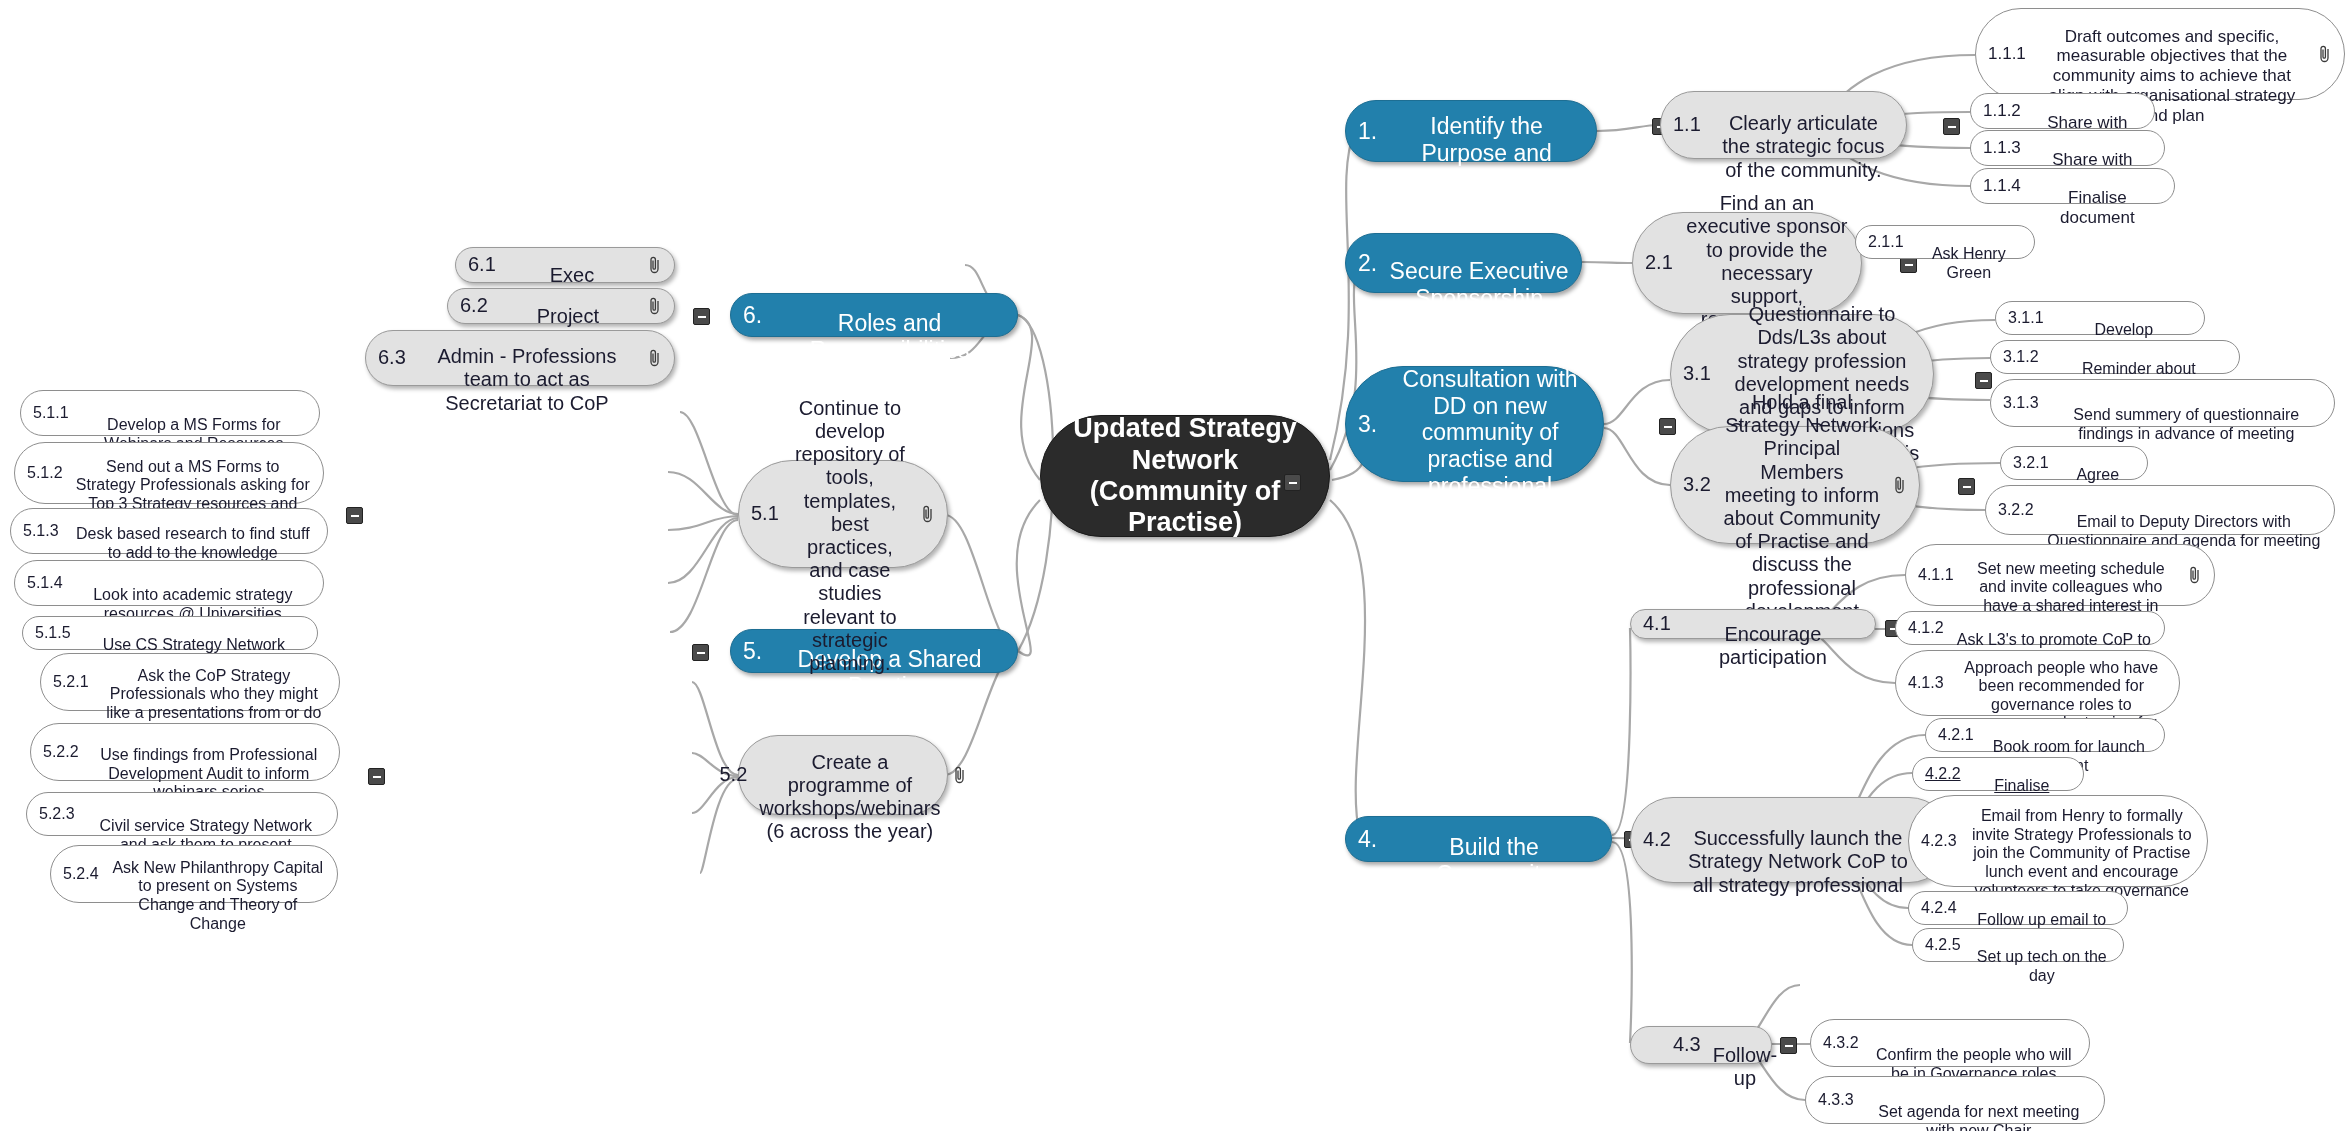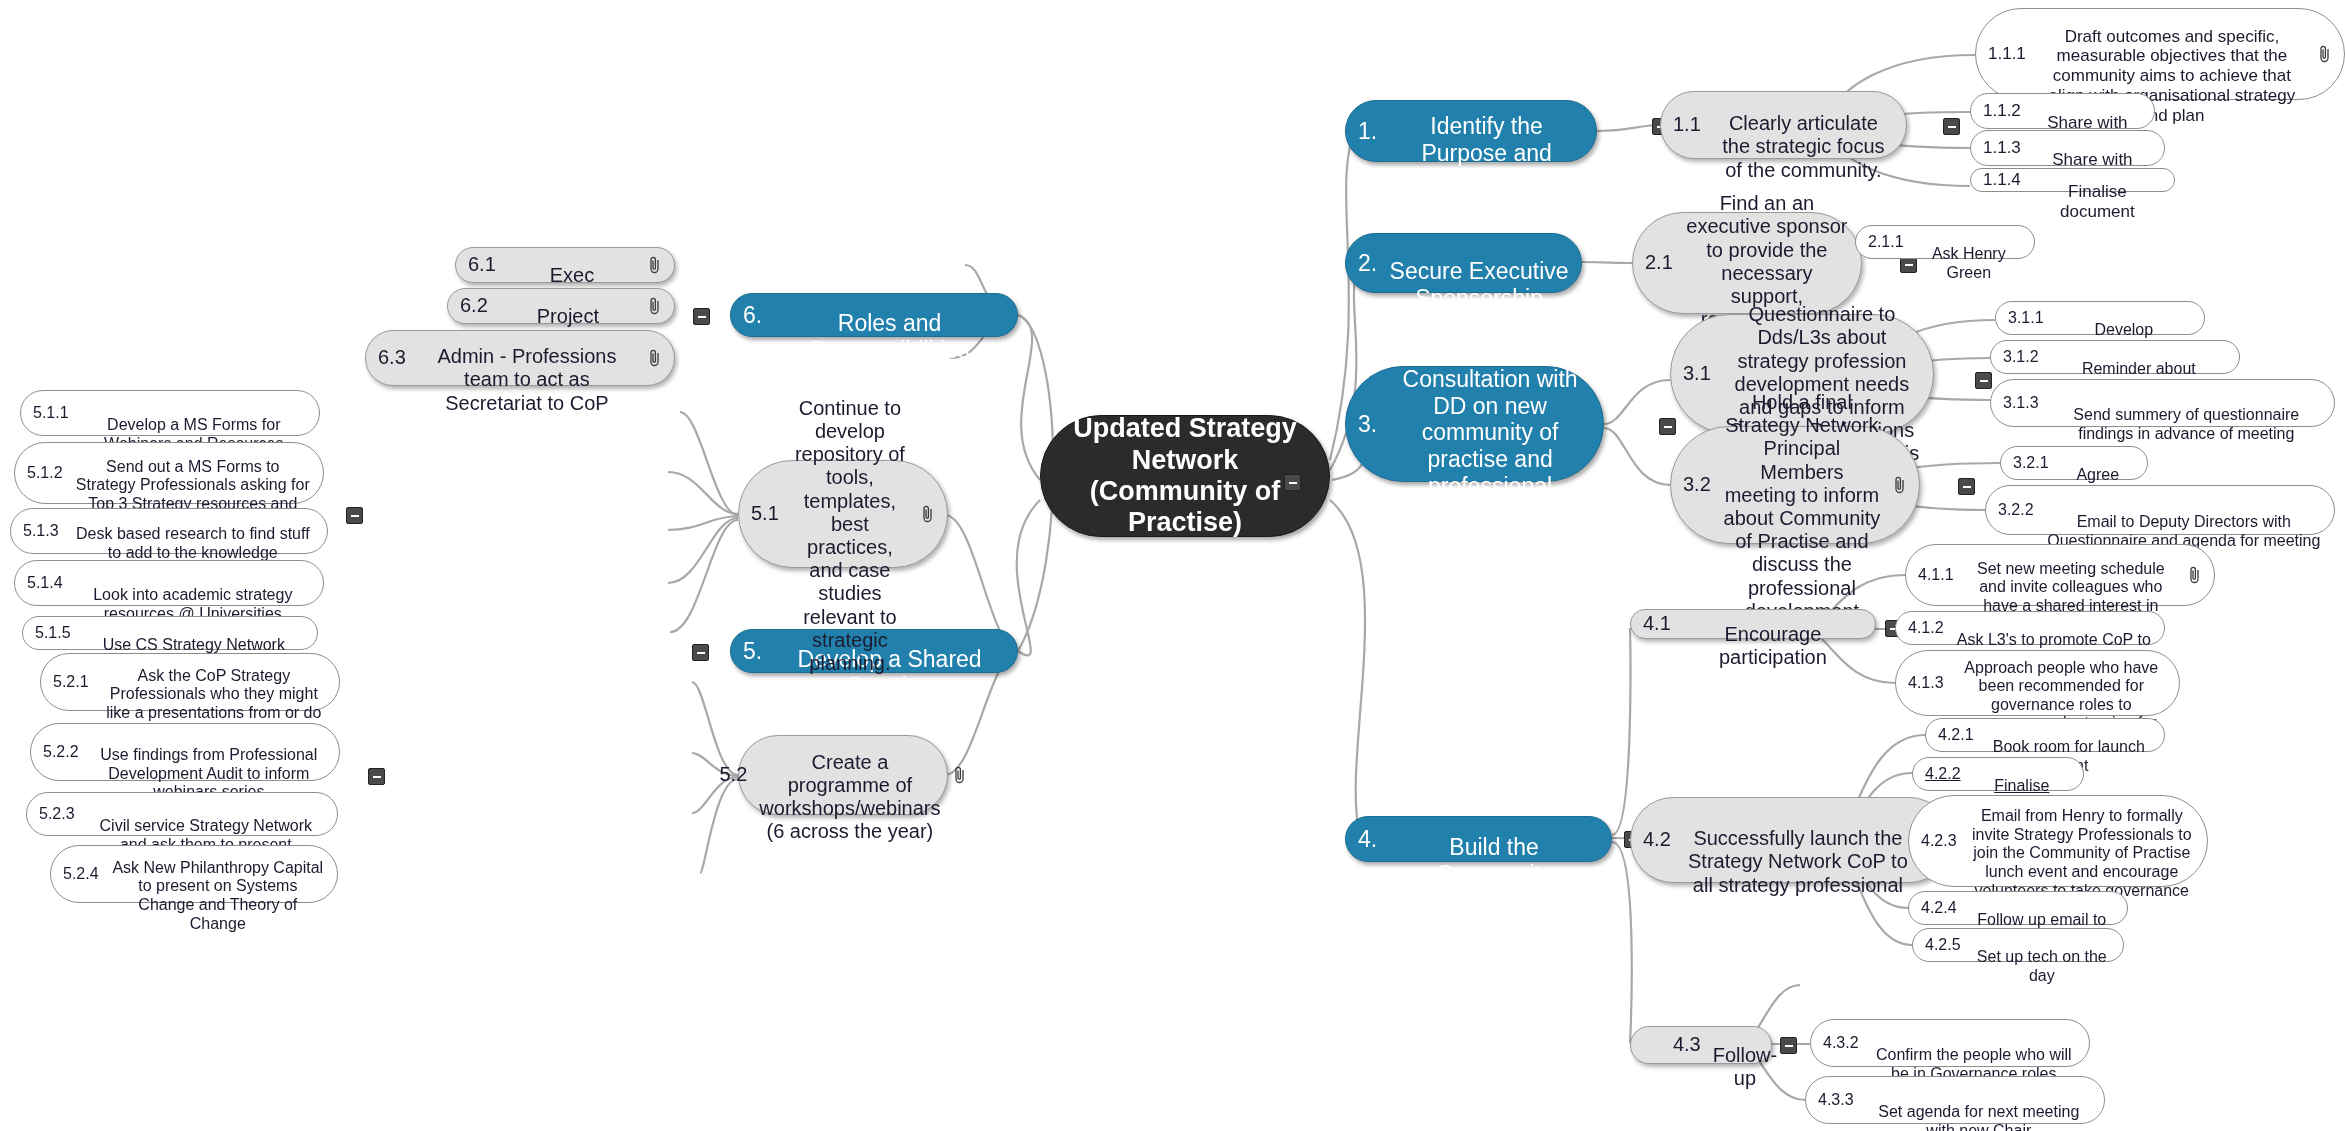--- a/index.html
+++ b/index.html
@@ -181,21 +181,21 @@
     </div>
   </div>
 
   <div class="node n-l3" style="left:1970px;top:130px;width:195px;height:36px;">
     <div class="row">
       <span class="num">1.1.3</span>
       <span class="txt">Share with Henry</span>
     </div>
   </div>
 
-  <div class="node n-l3" style="left:1970px;top:168px;width:205px;height:24px;">
+  <div class="node n-l3" style="left:1970px;top:168px;width:205px;height:36px;">
     <div class="row">
       <span class="num">1.1.4</span>
       <span class="txt">Finalise document</span>
     </div>
   </div>
 
   <div class="node n-l1" style="left:1345px;top:233px;width:237px;height:60px;">
     <div class="row">
       <span class="num">2.</span>
       <span class="txt">Secure Executive Sponsorship</span>

